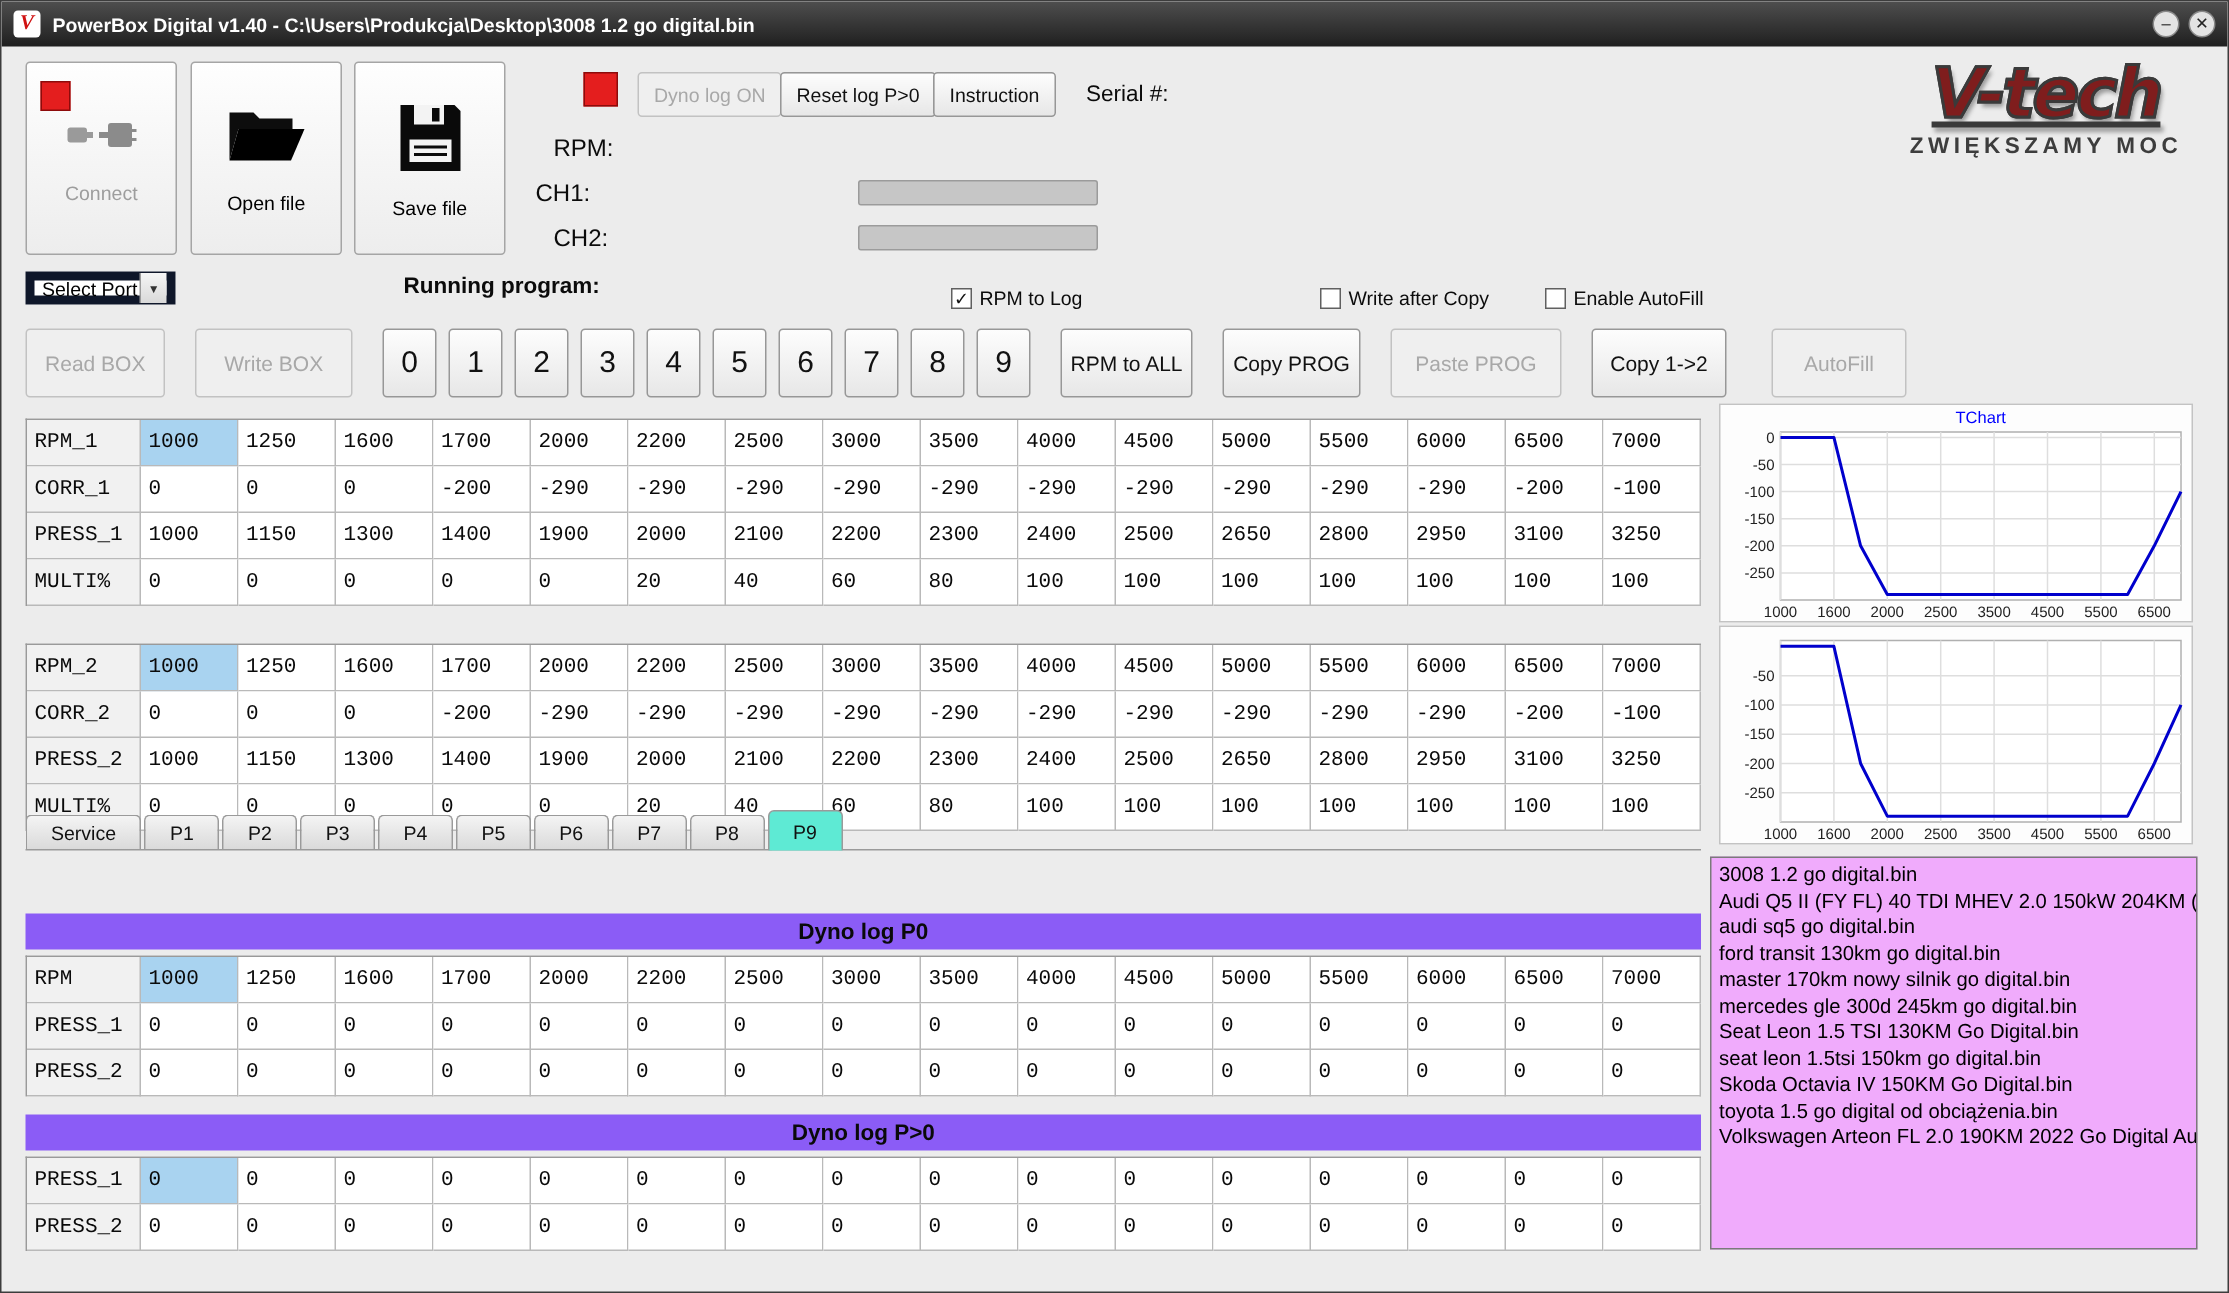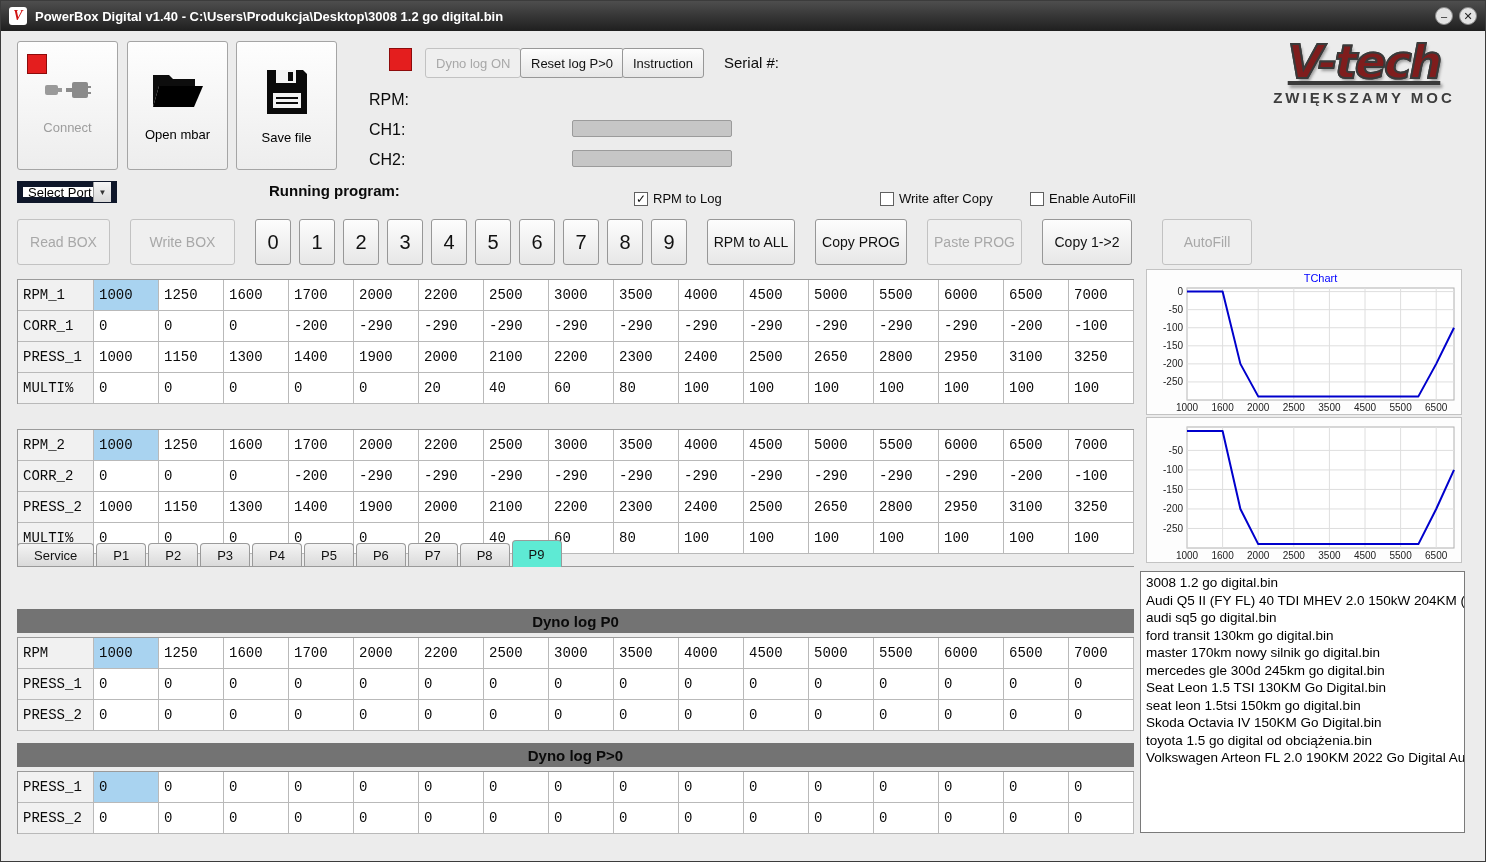--- a/index.html
+++ b/index.html
@@ -35,24 +35,24 @@
   
   .grid{position:absolute;border-top:1px solid #9a9a9a;border-left:1px solid #9a9a9a;background:#fff;font-family:Liberation Mono, monospace;}
   .grow{display:flex;height:31px;}
   .gcell{width:65px;border-right:1px solid #b9b9b9;border-bottom:1px solid #b9b9b9;display:flex;align-items:center;padding-left:5px;font-size:14px;color:#0a0a0a;background:#fff;}
   .gcell.head{width:76px;background:#f1f1f1;}
   .gcell.sel{background:#a9d3f0;}
   
   .tabbar{position:absolute;left:16px;top:539px;width:1117px;height:27px;display:flex;align-items:flex-end;border-bottom:1px solid #9a9a9a;}
   .tab{height:23px;padding:0 16px;margin-right:2px;background:linear-gradient(#f4f4f4,#dadada);border:1px solid #9a9a9a;border-bottom:none;border-radius:4px 4px 0 0;display:flex;align-items:center;font-size:13px;color:#111;cursor:pointer;}
   .tab.active{height:27px;background:#5eead4;position:relative;top:1px;z-index:2;text-align:center;}
-  .sectiontitle{position:absolute;left:16px;width:1117px;height:24px;background:#737373;display:flex;align-items:center;justify-content:center;font-size:15px;font-weight:bold;color:#0a0a0a;}
+  .sectiontitle{position:absolute;left:16px;width:1117px;height:24px;background:#8b5cf6;display:flex;align-items:center;justify-content:center;font-size:15px;font-weight:bold;color:#0a0a0a;}
   
   .chartbox{position:absolute;width:316px;height:146px;background:#fdfdfd;border:1px solid #c3c3c3;}
-  .filelist{position:absolute;left:1139px;top:570px;width:325px;height:262px;background:#ffffff;border:1px solid #7a7a7a;padding:2px 0;overflow:hidden;}
+  .filelist{position:absolute;left:1139px;top:570px;width:325px;height:262px;background:#f0abfc;border:1px solid #7a7a7a;padding:2px 0;overflow:hidden;}
   .file-item{font-size:13.5px;color:#000;padding:0 5px;line-height:17.5px;white-space:nowrap;overflow:hidden;cursor:pointer;}
   
   .vtech{position:absolute;left:1258px;top:38px;width:210px;text-align:center;}
   .vtech-text{font:italic 900 46px "DejaVu Sans",sans-serif;letter-spacing:-2px;color:#7f1d1d;-webkit-text-stroke:2px #3a3a3a;text-shadow:2px 3px 3px #9a9a9a;line-height:1;text-decoration:underline;}
   .vtech-slogan{font-size:15px;font-weight:bold;letter-spacing:3px;color:#3d3d3d;margin-top:4px;}
 </style>
 </head>
 <body>
 
 <div class="window">
@@ -87,21 +87,21 @@
     <span class="lbl dim">Connect</span>
   </div>
 
   <div class="bigbtn" style="left:126px;top:40px;">
     <span>
       <svg width="54" height="42" viewBox="0 0 54 42">
         <path d="M2 38V6h16l4 4h22v7H8z" fill="#0d0d0d"></path>
         <path d="M8 17h44l-9 21H2z" fill="#000"></path>
       </svg>
     </span>
-    <span class="lbl">Open mbar</span>
+    <span class="lbl">Open file</span>
   </div>
 
   <div class="bigbtn" style="left:235px;top:40px;">
     <span>
       <svg width="48" height="48" viewBox="0 0 48 48">
         <path d="M4 4h36l4 4v40H4z" fill="#0a0a0a"></path>
         <rect x="13" y="4" width="20" height="13" fill="#f3f3f3"></rect>
         <rect x="25" y="6" width="5" height="9" fill="#0a0a0a"></rect>
         <rect x="10" y="27" width="28" height="15" fill="#f3f3f3"></rect>
         <rect x="13" y="31" width="22" height="2" fill="#0a0a0a"></rect>
@@ -111,21 +111,21 @@
     <span class="lbl">Save file</span>
   </div>
 
   <div class="redsq" style="left:388px;top:47px;width:23px;height:23px;"></div>
   <div class="btn disabled smallbtn" style="left:424px;top:47px;">Dyno log ON</div>
   <div class="btn smallbtn" style="left:519px;top:47px;">Reset log P&gt;0</div>
   <div class="btn smallbtn" style="left:621px;top:47px;">Instruction</div>
   <div class="label" style="left:723px;top:53px;">Serial #:</div>
 
   <div class="label" style="left:368px;top:90px;font-size:16px;">RPM:</div>
-  <div class="label" style="left:368px;top:120px;font-size:16px;">CH1:</div>
+  <div class="label" style="left:356px;top:120px;font-size:16px;">CH1:</div>
   <div class="label" style="left:368px;top:150px;font-size:16px;">CH2:</div>
   <div class="pbar" style="left:571px;top:119px;"></div>
   <div class="pbar" style="left:571px;top:149px;"></div>
   <div class="label bold" style="left:268px;top:181px;">Running program:</div>
 
   <div class="vtech">
     <div class="vtech-text">V-tech</div>
     <div class="vtech-slogan">ZWIĘKSZAMY MOC</div>
   </div>
 
@@ -159,21 +159,21 @@
         <div class="btn digit">3</div>
         <div class="btn digit">4</div>
         <div class="btn digit">5</div>
         <div class="btn digit">6</div>
         <div class="btn digit">7</div>
         <div class="btn digit">8</div>
         <div class="btn digit">9</div>
       </span>
     <div class="btn" style="width:88px;">RPM to ALL</div>
     <div class="btn" style="width:92px;">Copy PROG</div>
-    <div class="btn disabled" style="width:95px;">Paste PROG</div>
+    <div class="btn disabled" style="width:114px;">Paste PROG</div>
     <div class="btn" style="width:90px;">Copy 1-&gt;2</div>
     <div class="btn disabled" style="width:90px;margin-left:10px;">AutoFill</div>
   </div>
 
   <div class="grid" style="left:16px;top:278px;">
       <div class="grow">
         <div class="gcell head">RPM_1</div>
         <div class="gcell sel">1000</div>
         <div class="gcell">1250</div>
         <div class="gcell">1600</div>

